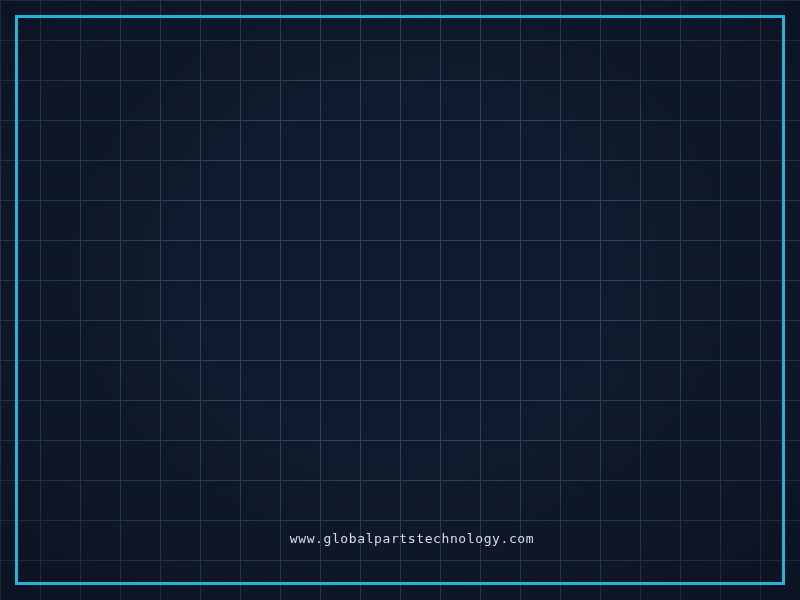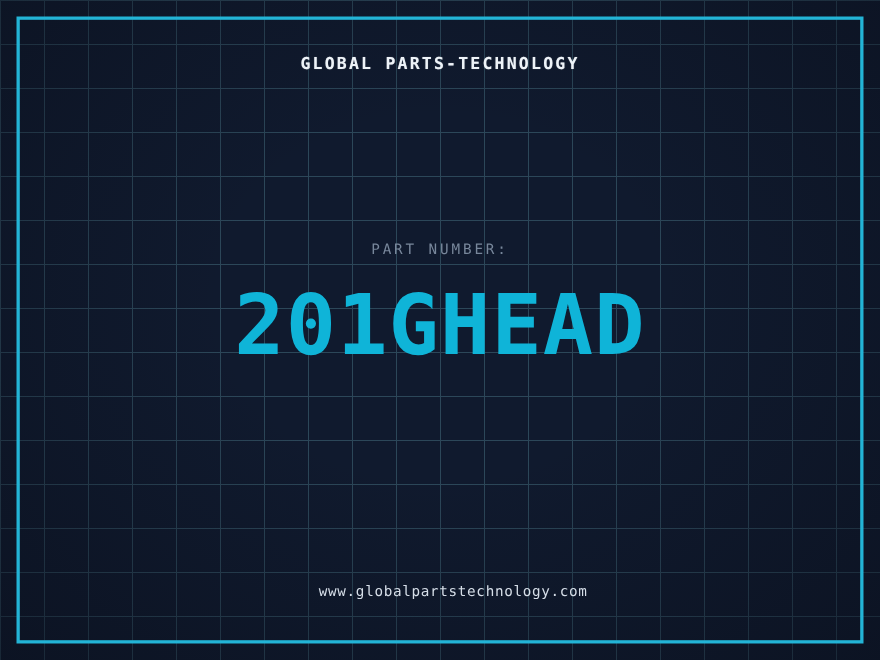--- a/index.html
+++ b/index.html
@@ -103,22 +103,19 @@
 </style>
 </head>
 <body>
 
 <div id="stage">
 
   <div id="vignette"></div>
 
   <div id="frame"></div>
 
-  <div class="center-line" id="title">GLOBAL PARTS-TECHNOLOGY</div>
 
 
-  <div class="center-line" id="pn-label">PART NUMBER:</div>
 
-  <div class="center-line" id="part-number">201GHEAD</div>
 
   <div class="center-line" id="footer-url">www.globalpartstechnology.com</div>
 
 </div>
 
 </body></html>

